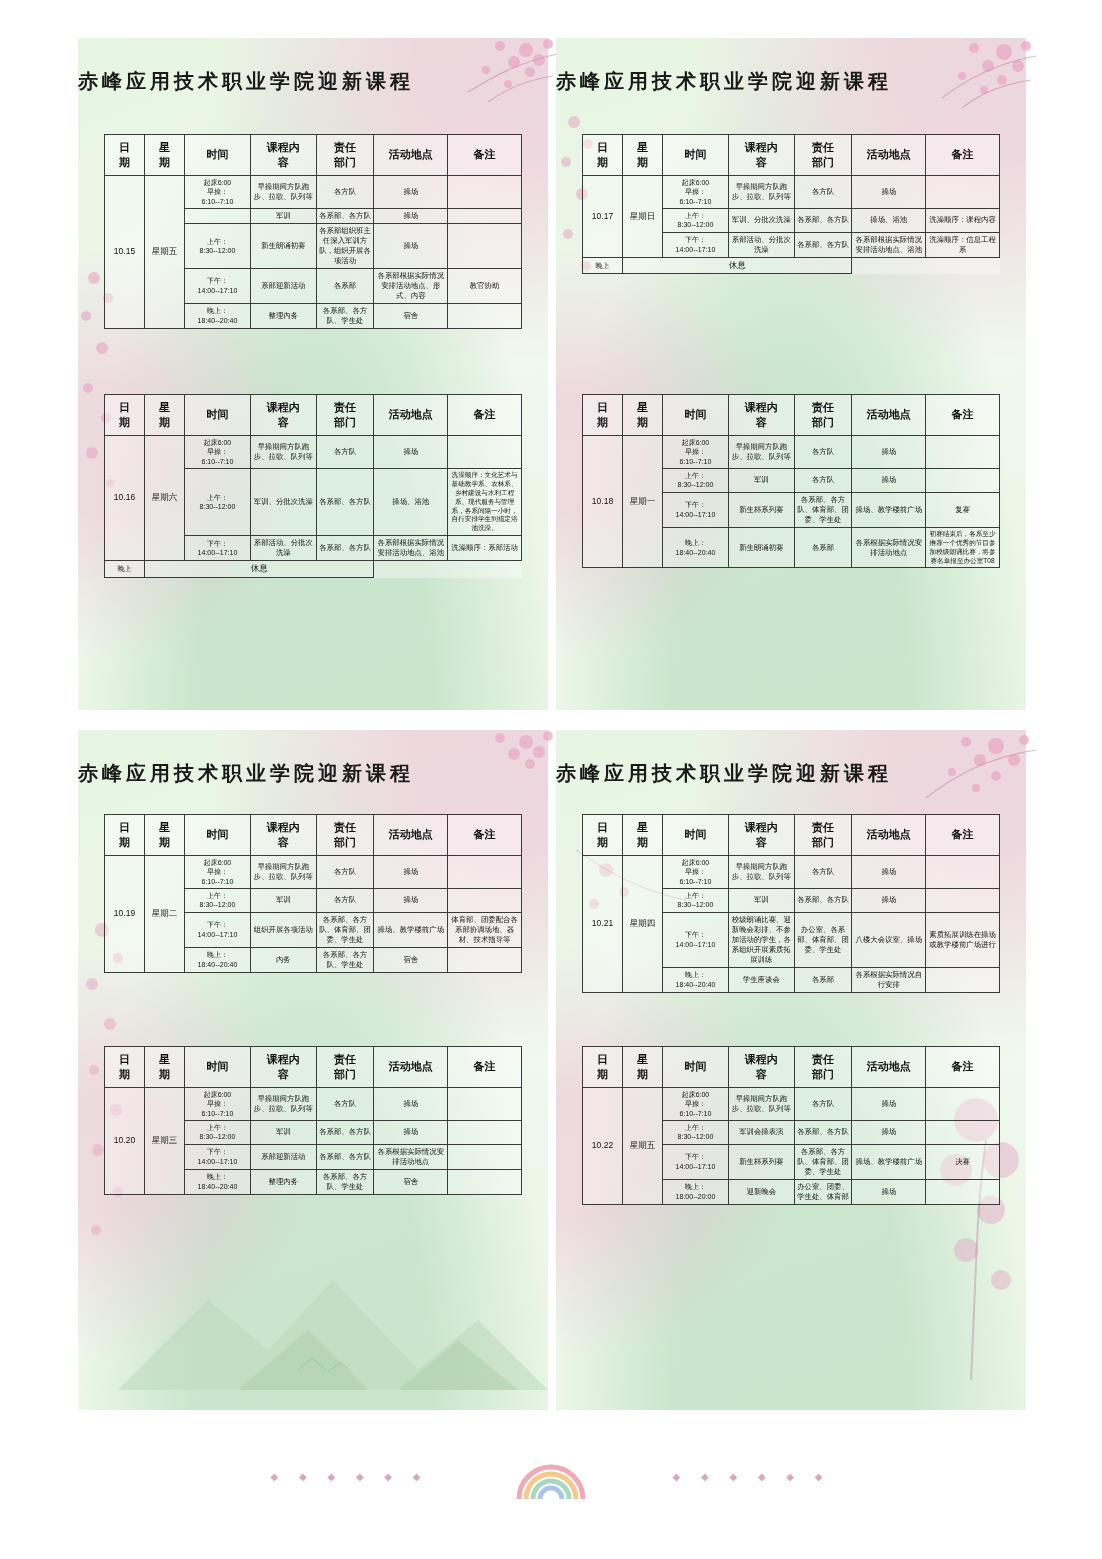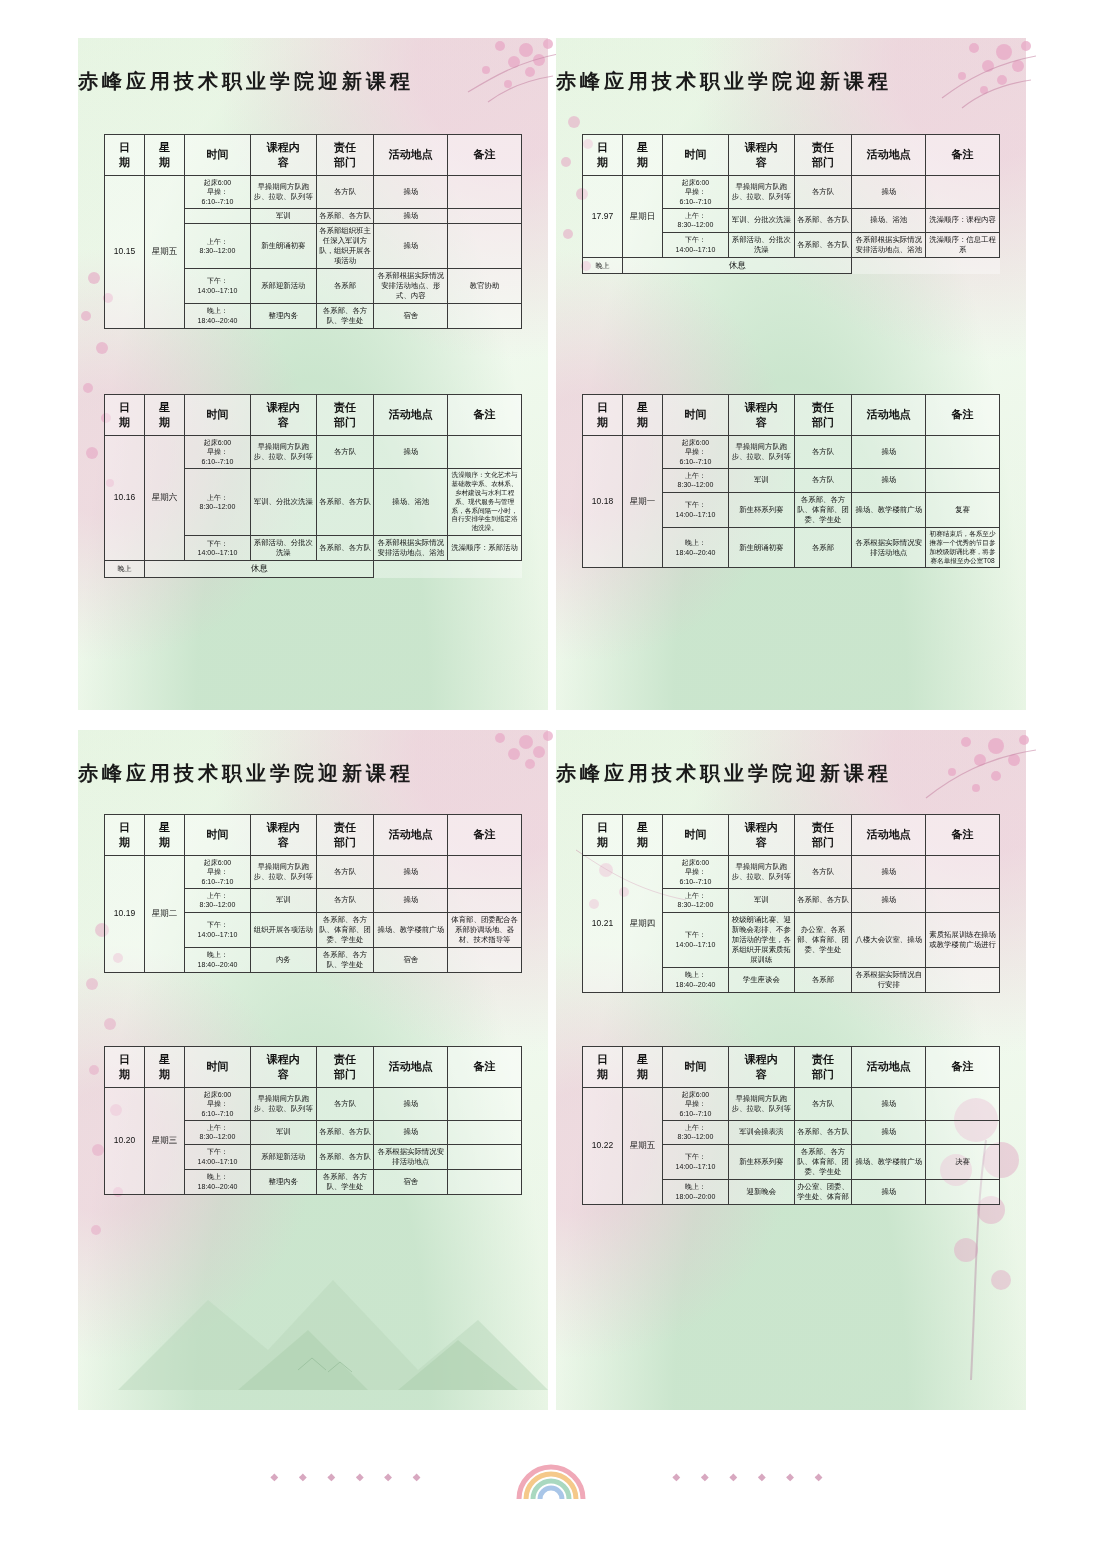--- a/index.html
+++ b/index.html
@@ -321,21 +321,21 @@
         <tr>
           <th>日期</th>
           <th>星期</th>
           <th>时间</th>
           <th>课程内容</th>
           <th>责任部门</th>
           <th>活动地点</th>
           <th>备注</th>
         </tr>
         <tr>
-          <td class="dt" rowspan="3">17.97</td>
+          <td class="dt" rowspan="3">10.17</td>
           <td class="wk" rowspan="3">星期日</td>
           <td class="tm">起床6:00<br>早操：<br>6:10--7:10</td>
           <td>早操期间方队跑步、拉歌、队列等</td>
           <td>各方队</td>
           <td>操场</td>
           <td class=""></td>
         </tr>
         <tr>
           <td class="tm">上午：<br>8:30--12:00</td>
           <td>军训、分批次洗澡</td>

